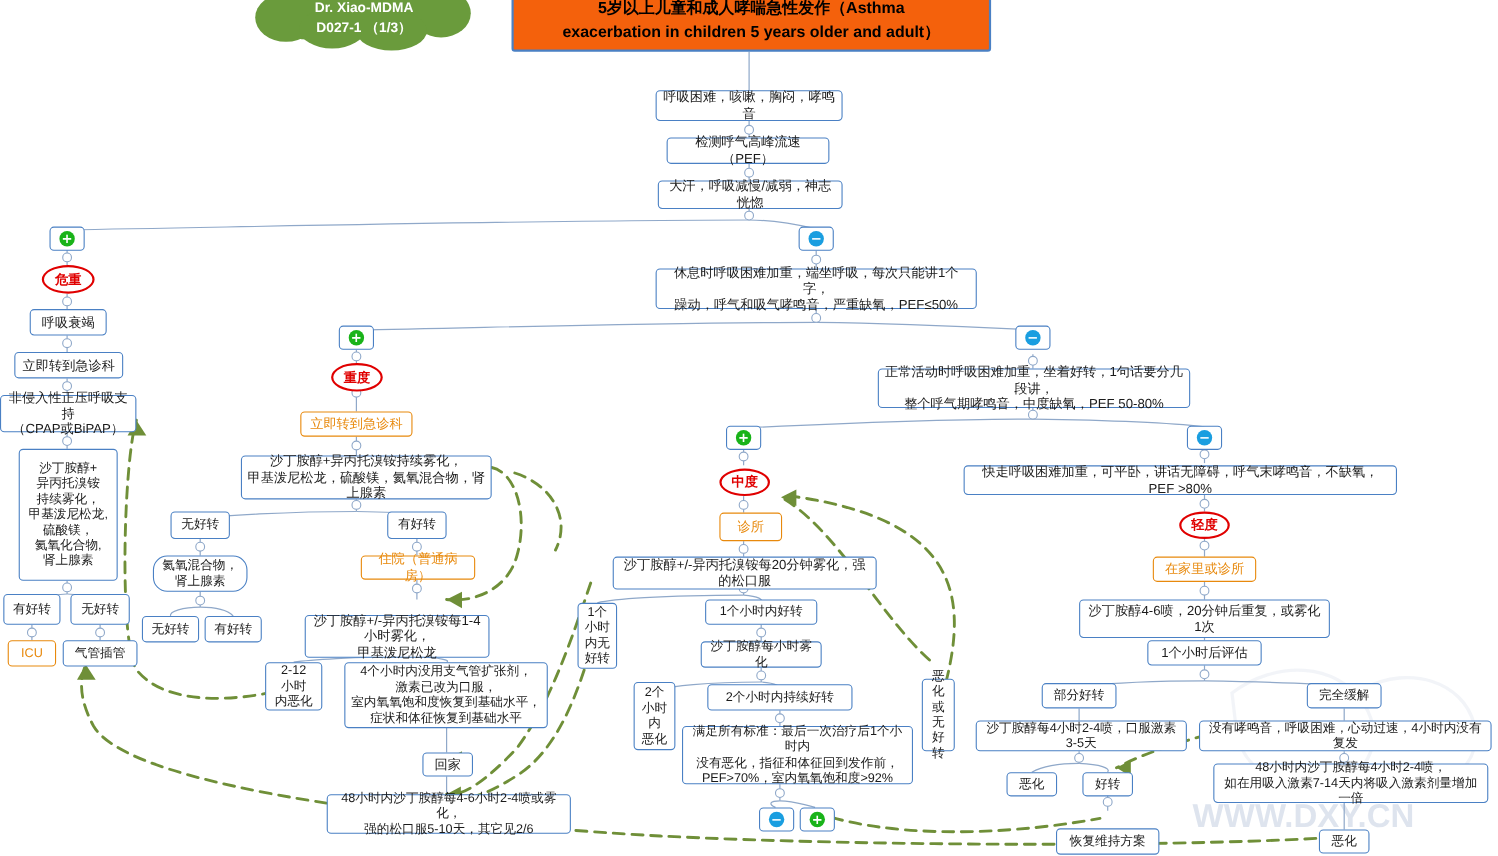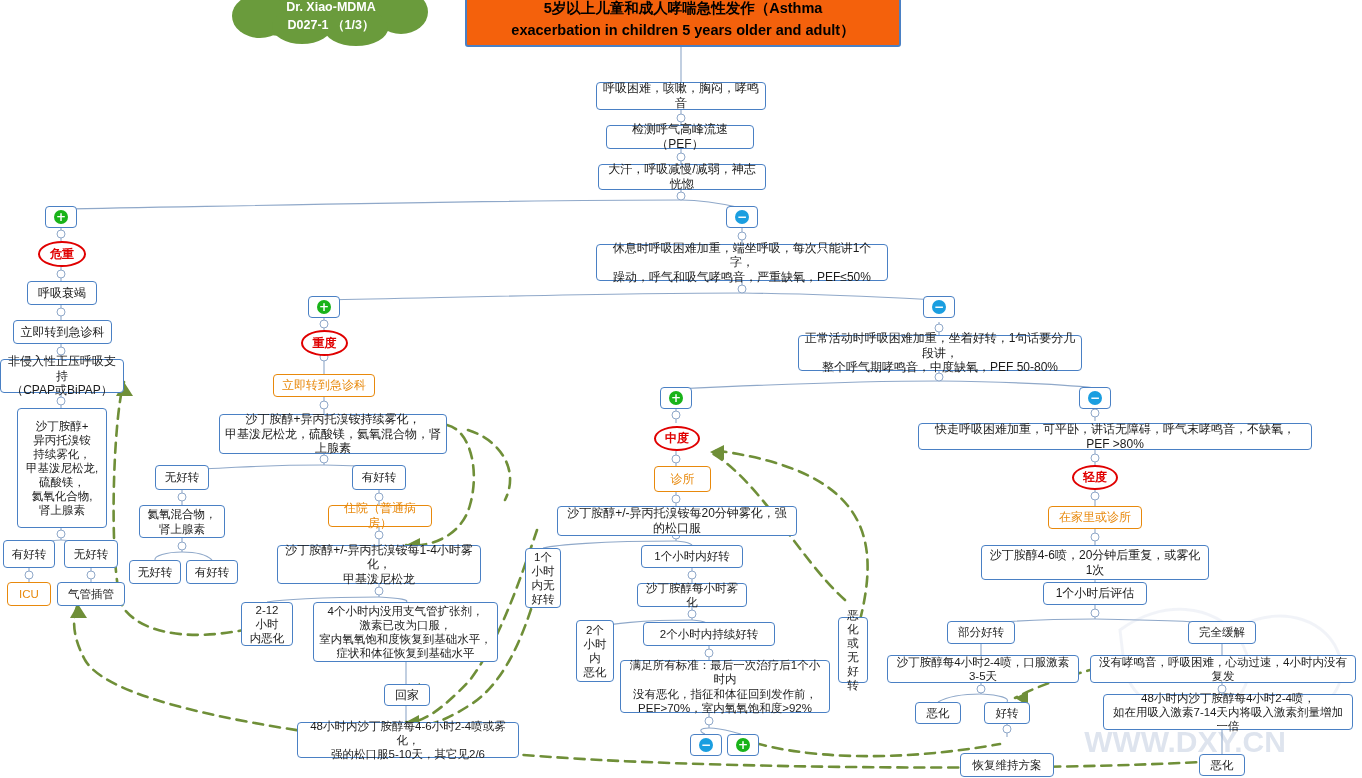--- a/index.html
+++ b/index.html
@@ -306,21 +306,21 @@
   <div class="node md" style="left:798px;top:335px;width:284px;height:36px;">正常活动时呼吸困难加重，坐着好转，1句话要分几段讲，
 整个呼气期哮鸣音，中度缺氧，PEF 50-80%</div>
 
   <div class="toggle" style="left:660px;top:387px;">
     <span class="dot plus">+</span>
   </div>
   <div class="toggle" style="left:1079px;top:387px;">
     <span class="dot minus">−</span>
   </div>
 
-  <div class="node md" style="left:918px;top:423px;width:394px;height:27px;">快走呼吸困难加重，可平卧，讲话无障碍，呼气末哮鸣音，不缺氧，PEF &gt;80%</div>
+  <div class="node md" style="left:876px;top:423px;width:394px;height:27px;">快走呼吸困难加重，可平卧，讲话无障碍，呼气末哮鸣音，不缺氧，PEF &gt;80%</div>
 
   <div class="oval" style="left:38px;top:241px;width:48px;height:26px;">危重</div>
   <div class="node md" style="left:27px;top:281px;width:70px;height:24px;">呼吸衰竭</div>
   <div class="node md" style="left:13px;top:320px;width:99px;height:24px;">立即转到急诊科</div>
   <div class="node md" style="left:0px;top:359px;width:124px;height:34px;">非侵入性正压呼吸支持
 （CPAP或BiPAP）</div>
   <div class="node sm" style="left:17px;top:408px;width:90px;height:120px;">沙丁胺醇+
 异丙托溴铵
 持续雾化，
 甲基泼尼松龙,
@@ -331,26 +331,26 @@
   <div class="node sm" style="left:64px;top:540px;width:54px;height:28px;">无好转</div>
   <div class="node sm orange" style="left:7px;top:582px;width:44px;height:24px;">ICU</div>
   <div class="node sm" style="left:57px;top:582px;width:68px;height:24px;">气管插管</div>
 
   <div class="oval" style="left:301px;top:330px;width:47px;height:26px;">重度</div>
   <div class="node md orange" style="left:273px;top:374px;width:102px;height:23px;">立即转到急诊科</div>
   <div class="node md" style="left:219px;top:414px;width:228px;height:40px;">沙丁胺醇+异丙托溴铵持续雾化，
 甲基泼尼松龙，硫酸镁，氦氧混合物，肾上腺素</div>
   <div class="node sm" style="left:155px;top:465px;width:54px;height:25px;">无好转</div>
   <div class="node sm" style="left:352px;top:465px;width:54px;height:25px;">有好转</div>
-  <div class="node sm" style="left:139px;top:505px;width:86px;height:33px;">氦氧混合物，
+  <div class="node sm" style="left:139px;top:505px;width:86px;height:33px;border-radius:13px;">氦氧混合物，
 肾上腺素</div>
   <div class="node sm" style="left:129px;top:560px;width:52px;height:24px;">无好转</div>
   <div class="node sm" style="left:186px;top:560px;width:52px;height:24px;">有好转</div>
   <div class="node md orange" style="left:328px;top:505px;width:104px;height:22px;">住院（普通病房）</div>
-  <div class="node md" style="left:277px;top:545px;width:204px;height:39px;">沙丁胺醇+/-异丙托溴铵每1-4小时雾化，
+  <div class="node md" style="left:277px;top:559px;width:168px;height:39px;">沙丁胺醇+/-异丙托溴铵每1-4小时雾化，
 甲基泼尼松龙</div>
   <div class="node sm" style="left:241px;top:602px;width:52px;height:44px;">2-12
 小时
 内恶化</div>
   <div class="node sm" style="left:313px;top:602px;width:185px;height:60px;">4个小时内没用支气管扩张剂，
 激素已改为口服，
 室内氧氧饱和度恢复到基础水平，
 症状和体征恢复到基础水平</div>
   <div class="node md" style="left:384px;top:684px;width:46px;height:22px;">回家</div>
   <div class="node sm" style="left:297px;top:722px;width:222px;height:36px;">48小时内沙丁胺醇每4-6小时2-4喷或雾化，

